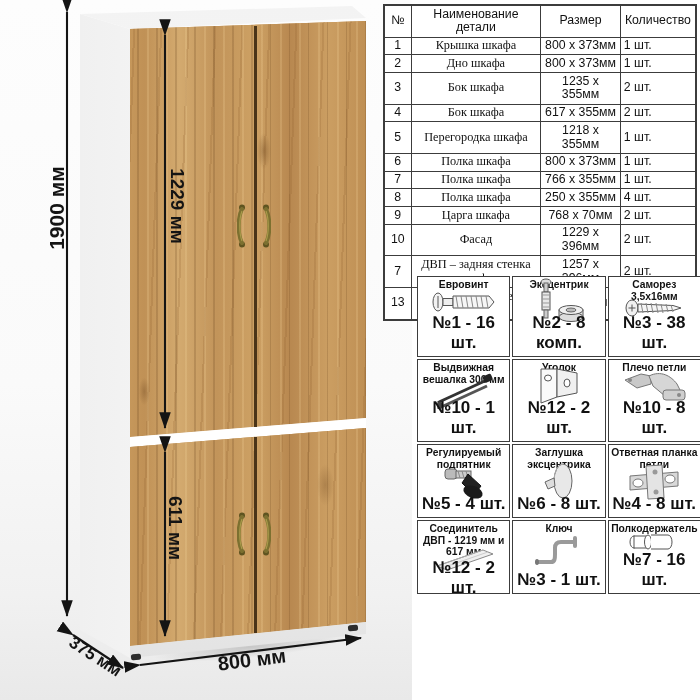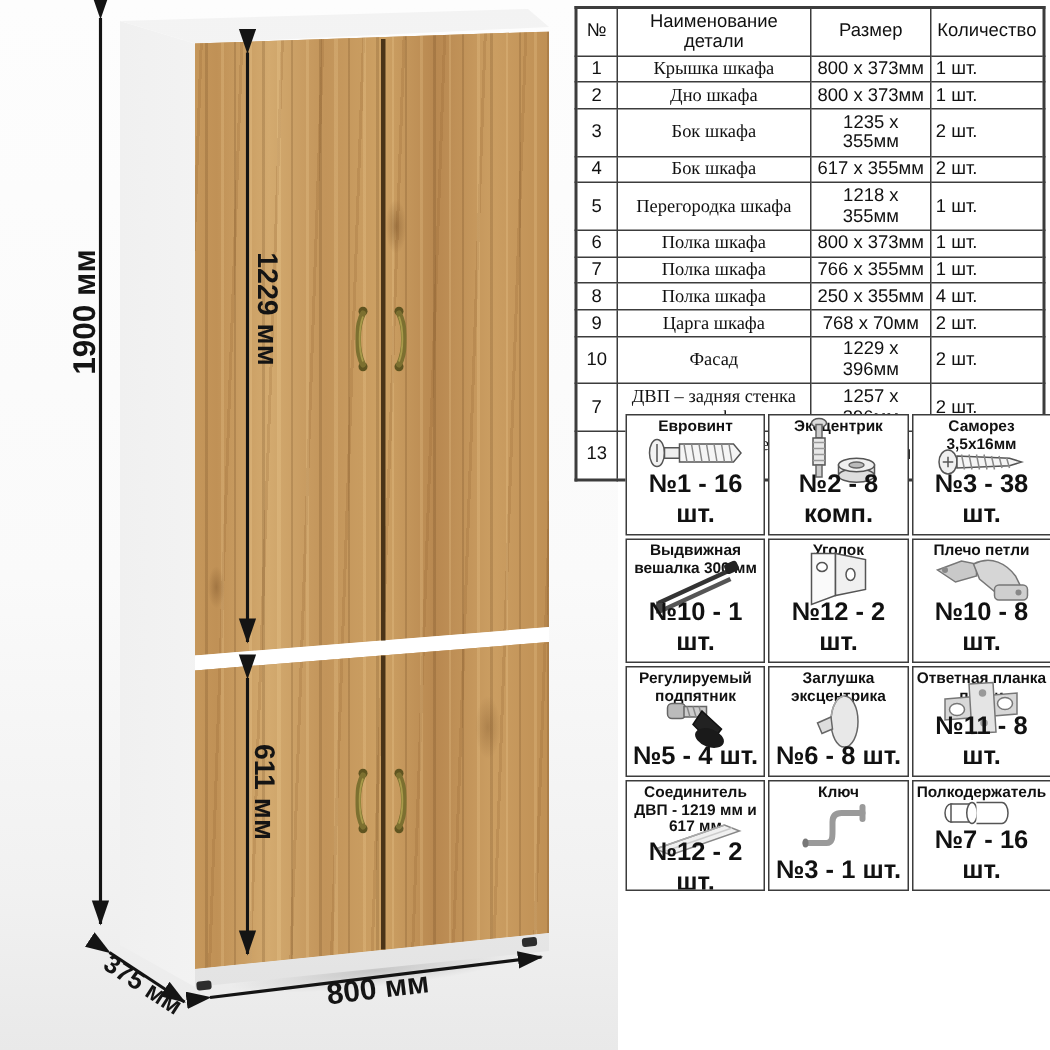--- a/index.html
+++ b/index.html
@@ -334,21 +334,21 @@
         <div class="hw-icon">
           <svg width="60" height="46" viewBox="0 0 60 46">
             <path d="M6 17 L54 13 L54 27 L6 31 Z" fill="#d8d8d8" stroke="#777"></path>
             <path d="M22 7 L38 6 L40 39 L24 40 Z" fill="#e4e4e4" stroke="#777"></path>
             <ellipse cx="14" cy="24" rx="5" ry="4" fill="#fff" stroke="#777"></ellipse>
             <ellipse cx="46" cy="20" rx="5" ry="4" fill="#fff" stroke="#777"></ellipse>
             <circle cx="31" cy="13" r="2.5" fill="#999"></circle>
             <circle cx="32" cy="33" r="2.5" fill="#999"></circle>
           </svg>
         </div>
-        <div class="hw-count">№11 - 8 шт.</div>
+        <div class="hw-count">№4 - 8 шт.</div>
       </div>
       <div class="hw-cell">
         <div class="hw-name">Соединитель ДВП - 1219 мм и 617 мм</div>
         <div class="hw-icon">
           <svg width="66" height="34" viewBox="0 0 66 34">
             <path d="M6 25 L52 9 L62 13 L16 29 Z" fill="#f0f0f0" stroke="#888"></path>
             <path d="M6 25 L52 9" stroke="#aaa"></path>
             <path d="M11 27 L57 11" stroke="#ccc"></path>
           </svg>
         </div>

